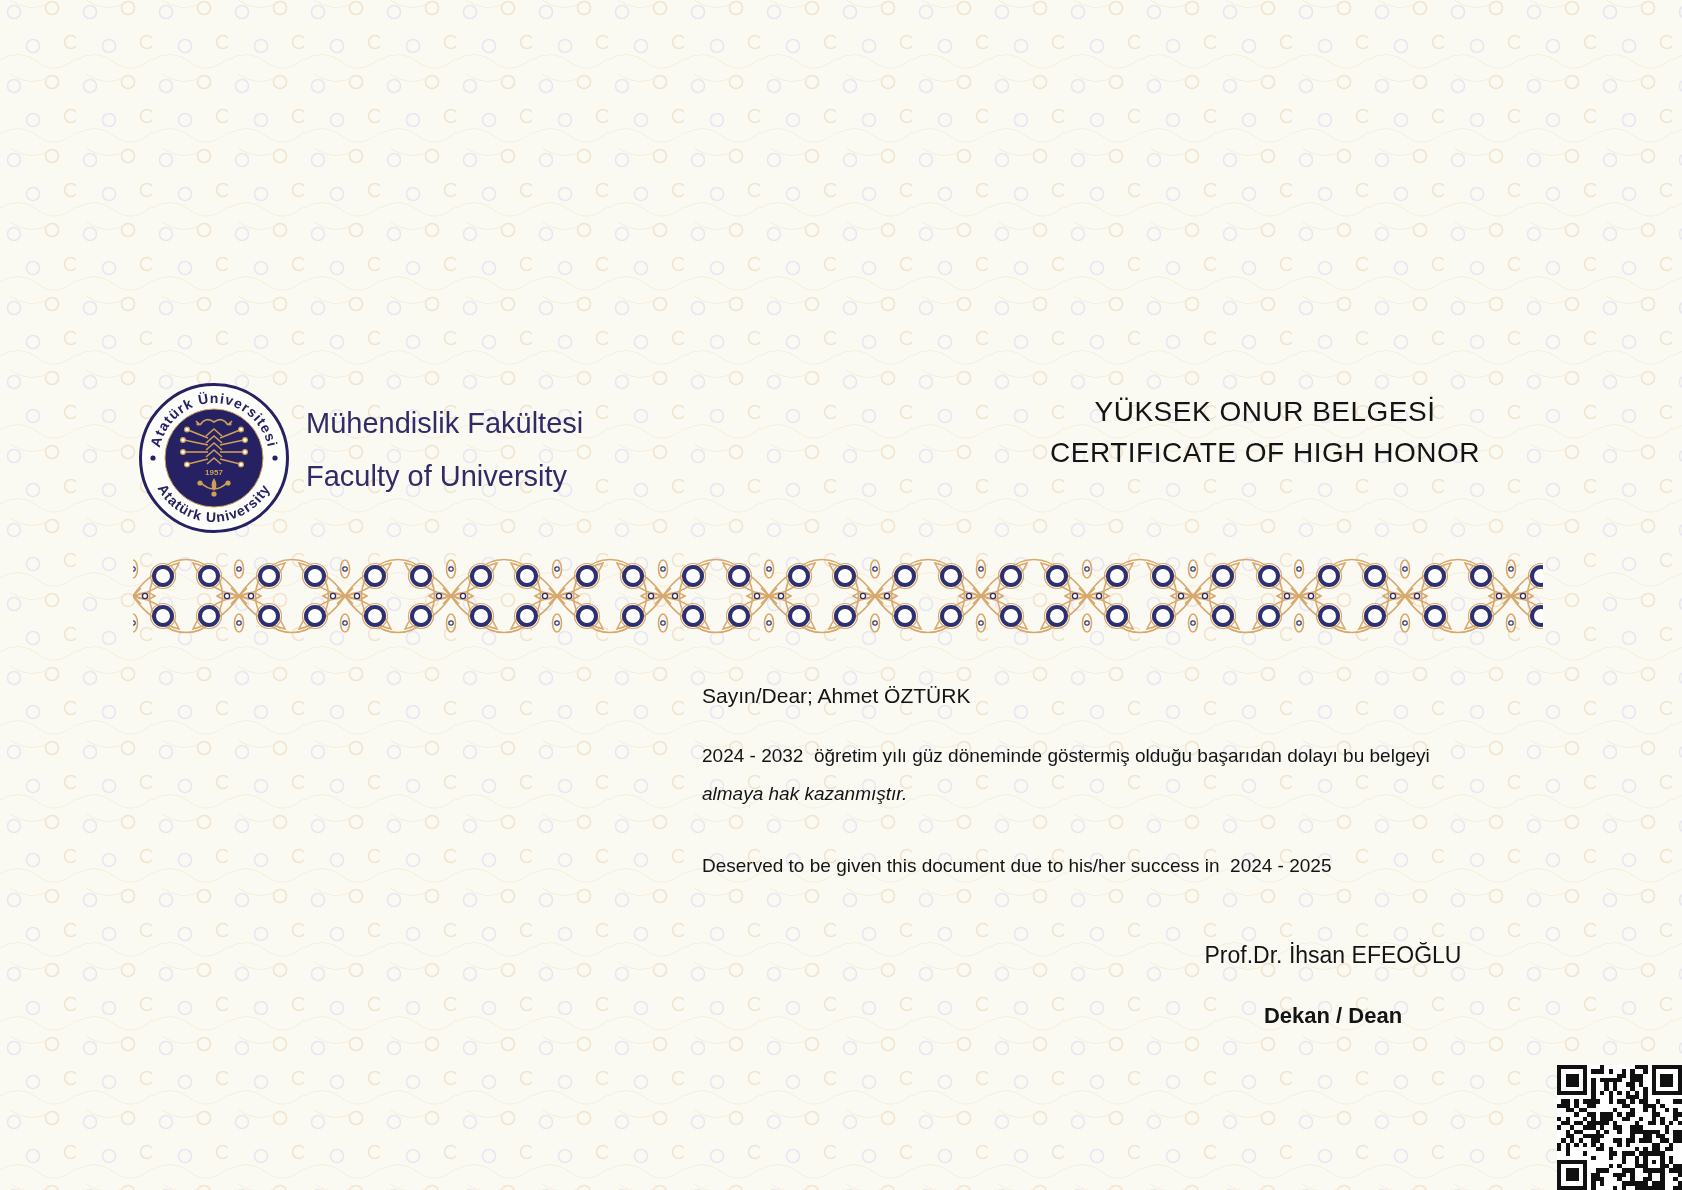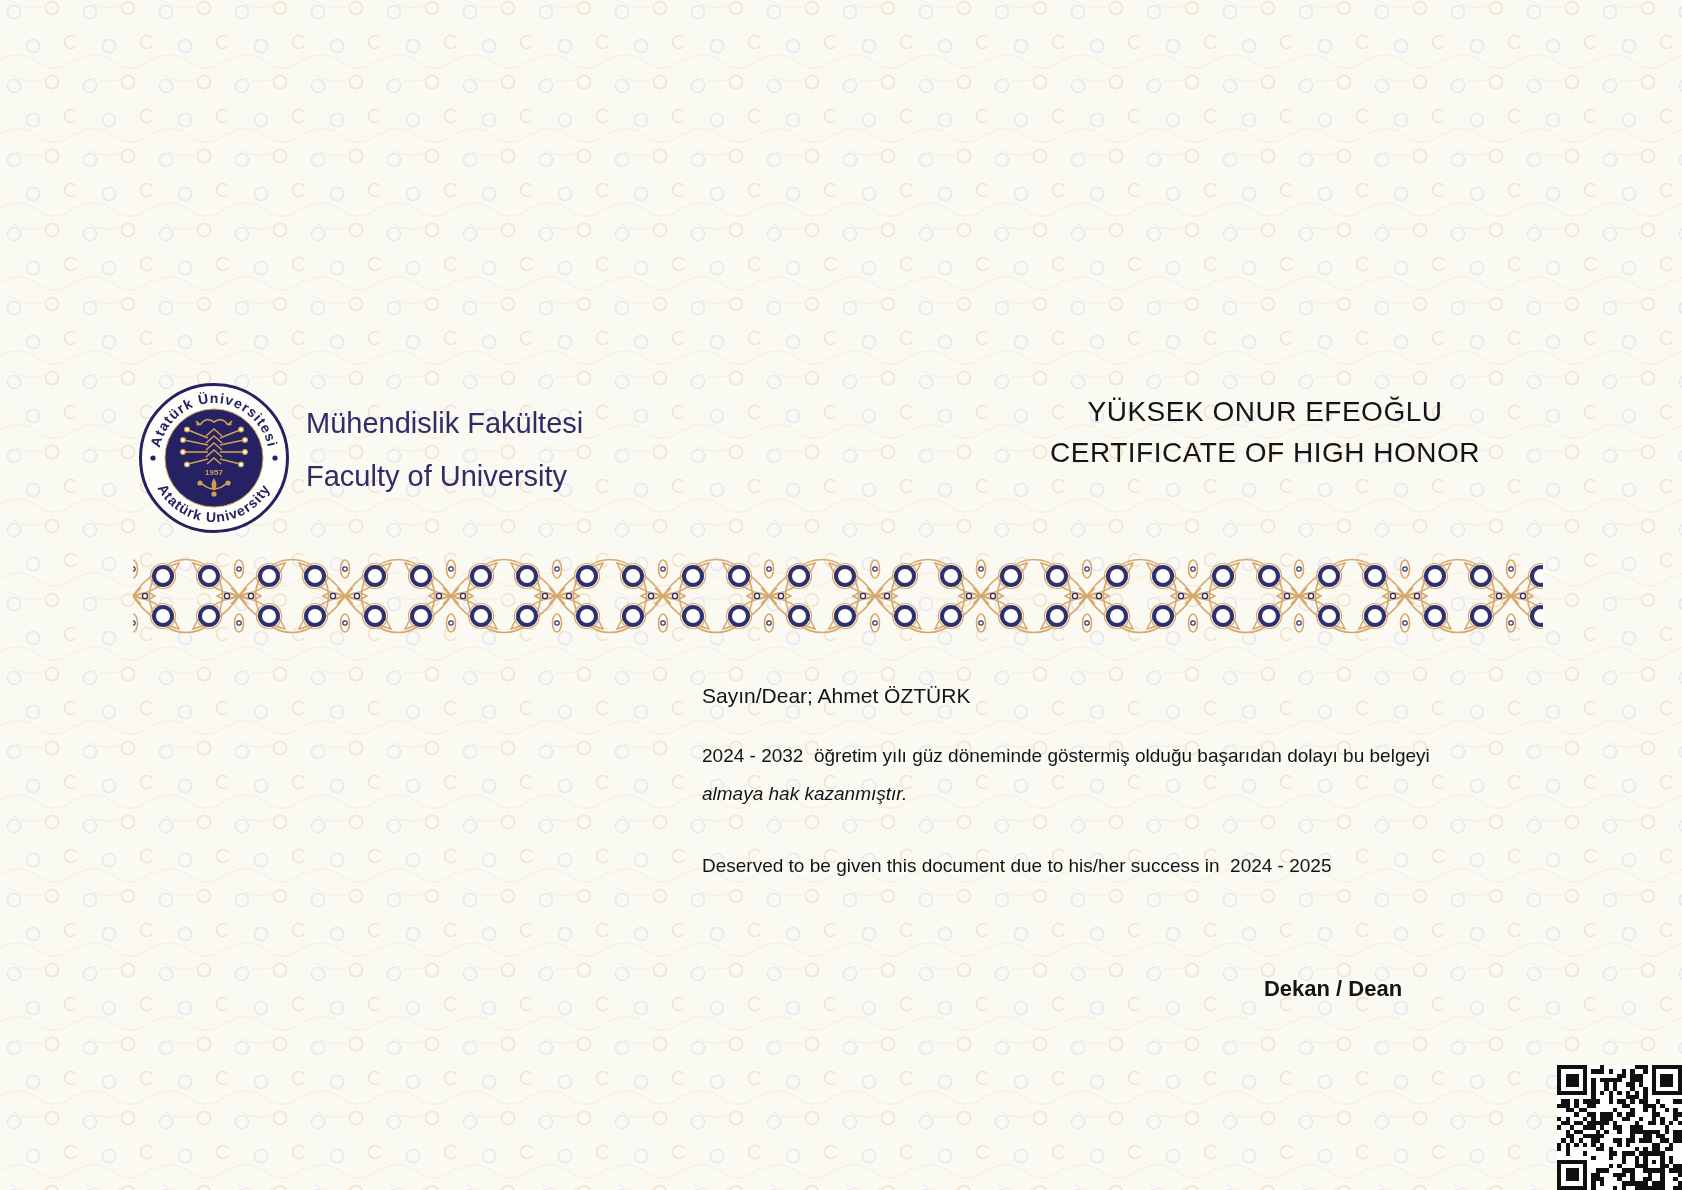--- a/index.html
+++ b/index.html
@@ -109,21 +109,21 @@
       <circle cx="90" cy="101" r="2.6" fill="#cf9f55" stroke="none"></circle>
       <circle cx="76" cy="112" r="2.6" fill="#cf9f55" stroke="none"></circle>
     </g>
     <text x="76" y="93" font-family="Liberation Sans, sans-serif" font-size="8" font-weight="bold" fill="#cf9f55" text-anchor="middle">1957</text>
   </svg>
 
   <div class="layer faculty-line faculty-tr">Mühendislik Fakültesi</div>
   <div class="layer faculty-line faculty-en">Faculty of University</div>
 
   <div class="layer title-block">
-    <div class="title-line">YÜKSEK ONUR EFEOĞLU</div>
+    <div class="title-line">YÜKSEK ONUR BELGESİ</div>
     <div class="title-line title-en">CERTIFICATE OF HIGH HONOR</div>
   </div>
 
   <svg class="layer band" width="1410" height="80">
     <defs>
       <pattern id="bandpat" width="106" height="80" patternUnits="userSpaceOnUse">
         <g stroke="#d8a76b" fill="none" stroke-width="1.6">
           <circle cx="53" cy="40" r="36.5"></circle>
 
           <path d="M0 40 C 12 22, 26 12, 46 7 C 38 26, 20 36, 0 40 Z"></path>
@@ -164,20 +164,21 @@
     </defs>
     <rect x="0" y="0" width="1410" height="80" fill="url(#bandpat)"></rect>
   </svg>
 
   <div class="layer bodytext salutation">Sayın/Dear; Ahmet ÖZTÜRK</div>
   <div class="layer bodytext par-line1">2024 - 2032  öğretim yılı güz döneminde göstermiş olduğu başarıdan dolayı bu belgeyi</div>
   <div class="layer bodytext par-line2">almaya hak kazanmıştır.</div>
   <div class="layer bodytext par-en">Deserved to be given this document due to his/her success in  2024 - 2025</div>
 
   <div class="layer sig-block">
+    <div class="sig-name">Prof.Dr. İhsan EFEOĞLU</div>
     <div class="sig-role">Dekan / Dean</div>
   </div>
 
   <svg class="qr" id="qr-svg" viewBox="0 0 29 29" shape-rendering="crispEdges">
       <rect width="29" height="29" fill="#ffffff"></rect>
       <rect x="0" y="0" width="1" height="1" fill="#101010"></rect>
       <rect x="1" y="0" width="1" height="1" fill="#101010"></rect>
       <rect x="2" y="0" width="1" height="1" fill="#101010"></rect>
       <rect x="3" y="0" width="1" height="1" fill="#101010"></rect>
       <rect x="4" y="0" width="1" height="1" fill="#101010"></rect>

